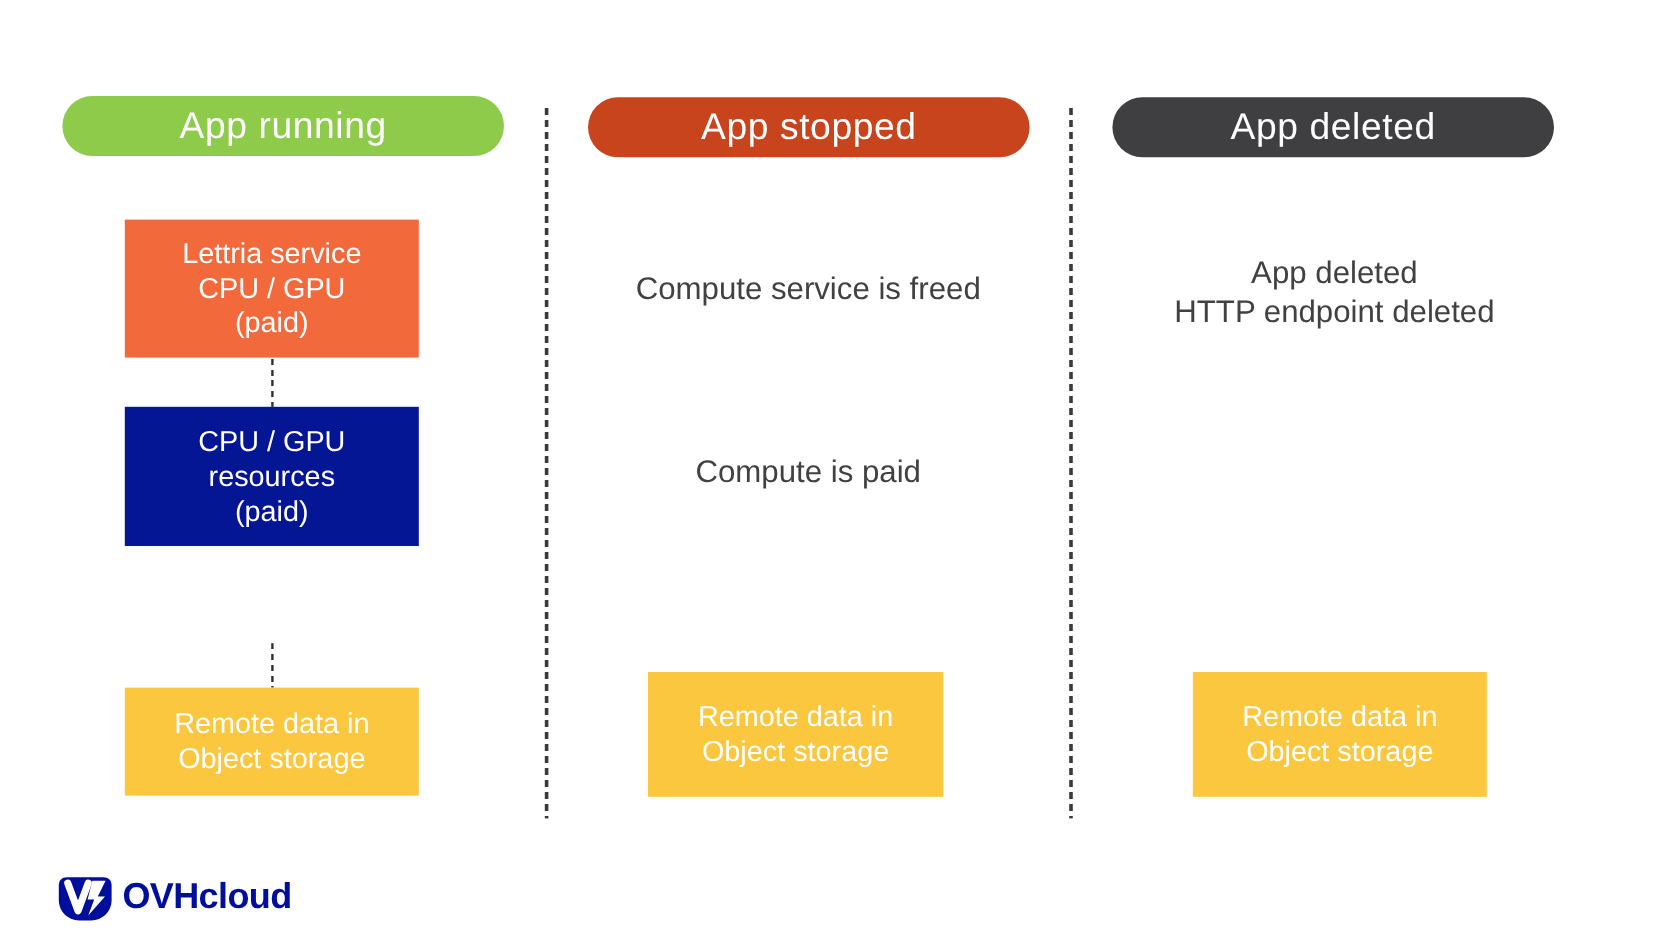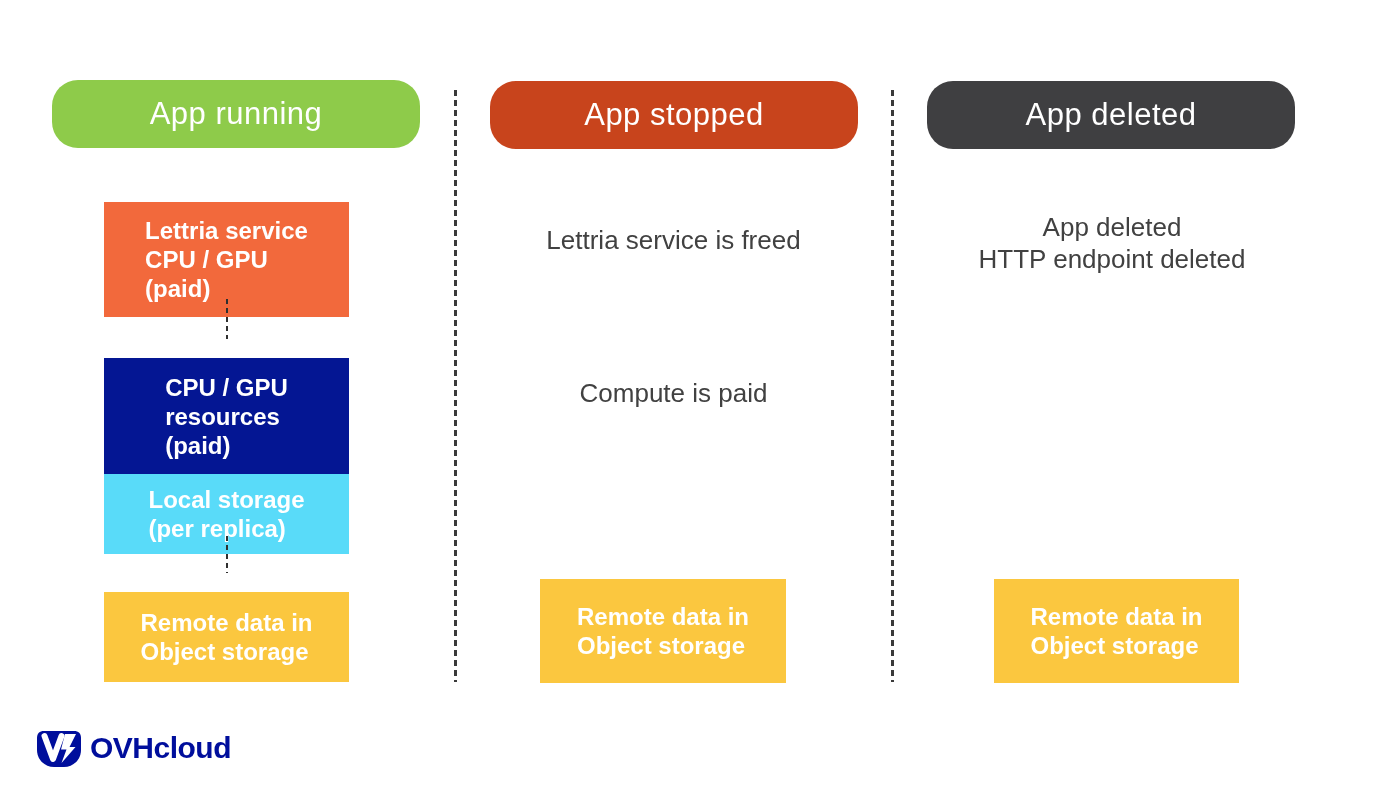--- a/index.html
+++ b/index.html
@@ -1,35 +1,35 @@
 <!DOCTYPE html>
 <html><head>
 <meta charset="utf-8">
 <style>
   html,body{margin:0;padding:0;background:#ffffff;}
   .canvas{
     position:relative;width:1400px;height:788px;background:#ffffff;overflow:hidden;
     font-family:"Liberation Sans",sans-serif;
   }
   .pill{
-    position:absolute;height:68px;border-radius:26px;display:flex;align-items:center;justify-content:center;
+    position:absolute;height:50px;border-radius:26px;display:flex;align-items:center;justify-content:center;
     color:#ffffff;font-size:31px;font-weight:300;letter-spacing:.5px;
   }
   .pill-running{left:52px;top:80px;width:368px;}
   .pill-stopped{left:490px;top:81px;width:368px;}
   .pill-deleted{left:927px;top:81px;width:368px;}
   .divider{
     position:absolute;top:90px;width:3px;height:592px;
     background:repeating-linear-gradient(to bottom,#3a3a3a 0 6px,transparent 6px 10px);
   }
   .divider-1{left:454px;}
   .divider-2{left:891px;}
   .box{
-    position:absolute;display:flex;align-items:center;justify-content:center;text-align:left;
-    color:#ffffff;font-size:24px;line-height:29px;font-weight:700;white-space:pre-line;margin-top:19px;
+    position:absolute;display:flex;align-items:center;justify-content:center;text-align:center;
+    color:#ffffff;font-size:24px;line-height:29px;font-weight:400;white-space:pre-line;
   }
   .box-service{left:104px;top:183px;width:245px;height:115px;}
   .box-compute{left:104px;top:339px;width:245px;height:116px;}
   .box-local{left:104px;top:455px;width:245px;height:80px;}
   .box-remote-1{left:104px;top:573px;width:245px;height:90px;}
   .box-remote-2{left:540px;top:560px;width:246px;height:104px;}
   .box-remote-3{left:994px;top:560px;width:245px;height:104px;}
   .connector{
     position:absolute;width:2px;left:226px;
     background:repeating-linear-gradient(to bottom,#2f2f2f 0 5px,transparent 5px 9px);
@@ -38,21 +38,21 @@
   .connector-2{top:536px;height:37px;}
   .note{
     position:absolute;text-align:center;color:#414141;font-size:26px;line-height:32px;
     font-weight:300;white-space:pre-line;
   }
   .note-1{left:455px;top:224px;width:437px;}
   .note-2{left:455px;top:377px;width:437px;}
   .note-3{left:455px;top:479px;width:437px;}
   .note-deleted{left:892px;top:211px;width:440px;}
   .brand{
-    position:absolute;left:36px;top:727px;height:42px;display:flex;align-items:center;gap:8px;
+    position:absolute;left:48px;top:727px;height:42px;display:flex;align-items:center;gap:8px;
   }
   .brand-text{font-size:30px;font-weight:600;letter-spacing:-0.5px;}
 </style>
 </head>
 <body>
 
 <div class="canvas">
 
   <div class="pill pill-running" style="background: rgb(142, 203, 74);">App running</div>
   <div class="pill pill-stopped" style="background: rgb(200, 68, 28);">App stopped</div>
@@ -61,27 +61,25 @@
   <div class="divider divider-1"></div>
   <div class="divider divider-2"></div>
 
   <div class="box box-service" style="background: rgb(242, 105, 60);">Lettria service
 CPU / GPU
 (paid)</div>
   <div class="connector connector-1"></div>
   <div class="box box-compute" style="background: rgb(4, 22, 147);">CPU / GPU
 resources
 (paid)</div>
-  <div class="box box-local" style="background: rgb(89, 219, 249);">Local storage
-(per replica)</div>
   <div class="connector connector-2"></div>
   <div class="box box-remote-1" style="background: rgb(251, 199, 63);">Remote data in
 Object storage</div>
 
-  <div class="note note-1">Lettria service is freed</div>
+  <div class="note note-1">Compute service is freed</div>
   <div class="note note-2">Compute is paid</div>
   <div class="box box-remote-2" style="background: rgb(251, 199, 63);">Remote data in
 Object storage</div>
 
   <div class="note note-deleted">App deleted
 HTTP endpoint deleted</div>
   <div class="box box-remote-3" style="background: rgb(251, 199, 63);">Remote data in
 Object storage</div>
 
   <div class="brand">

